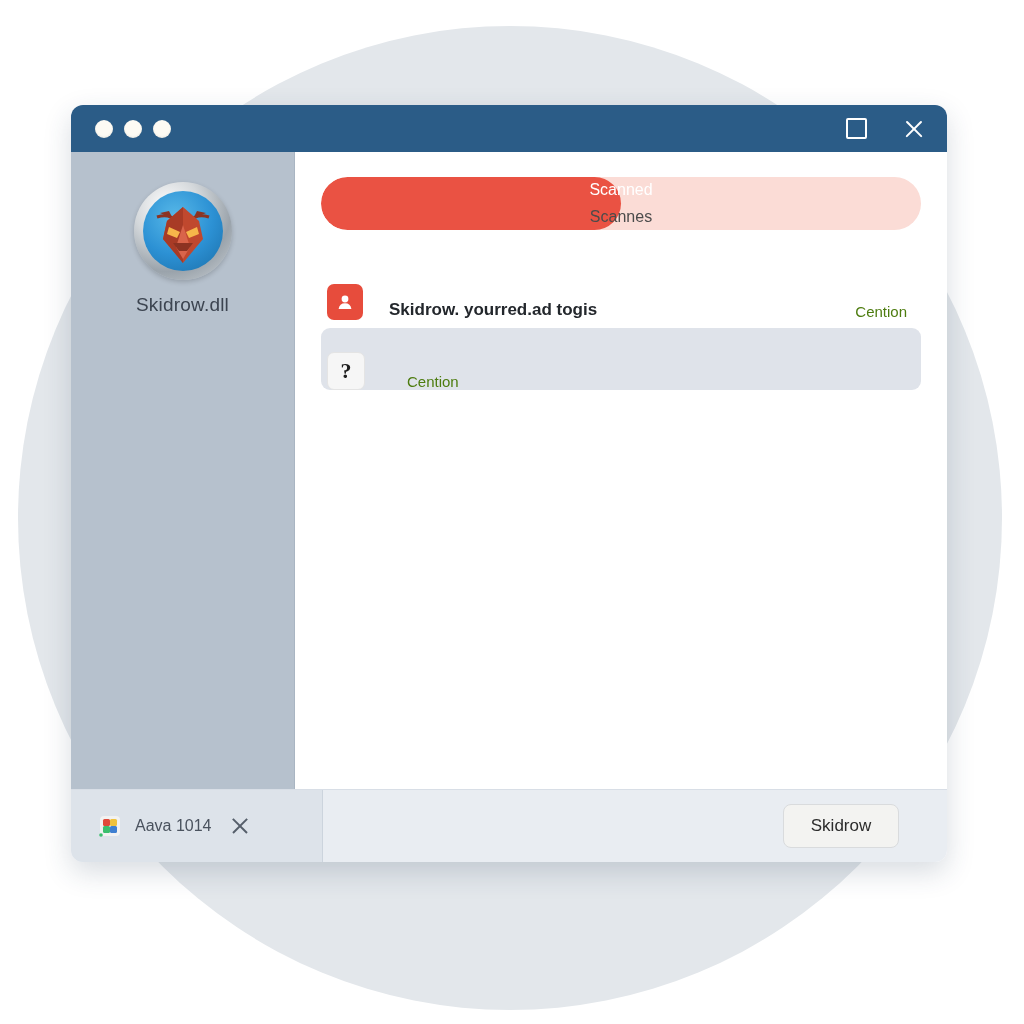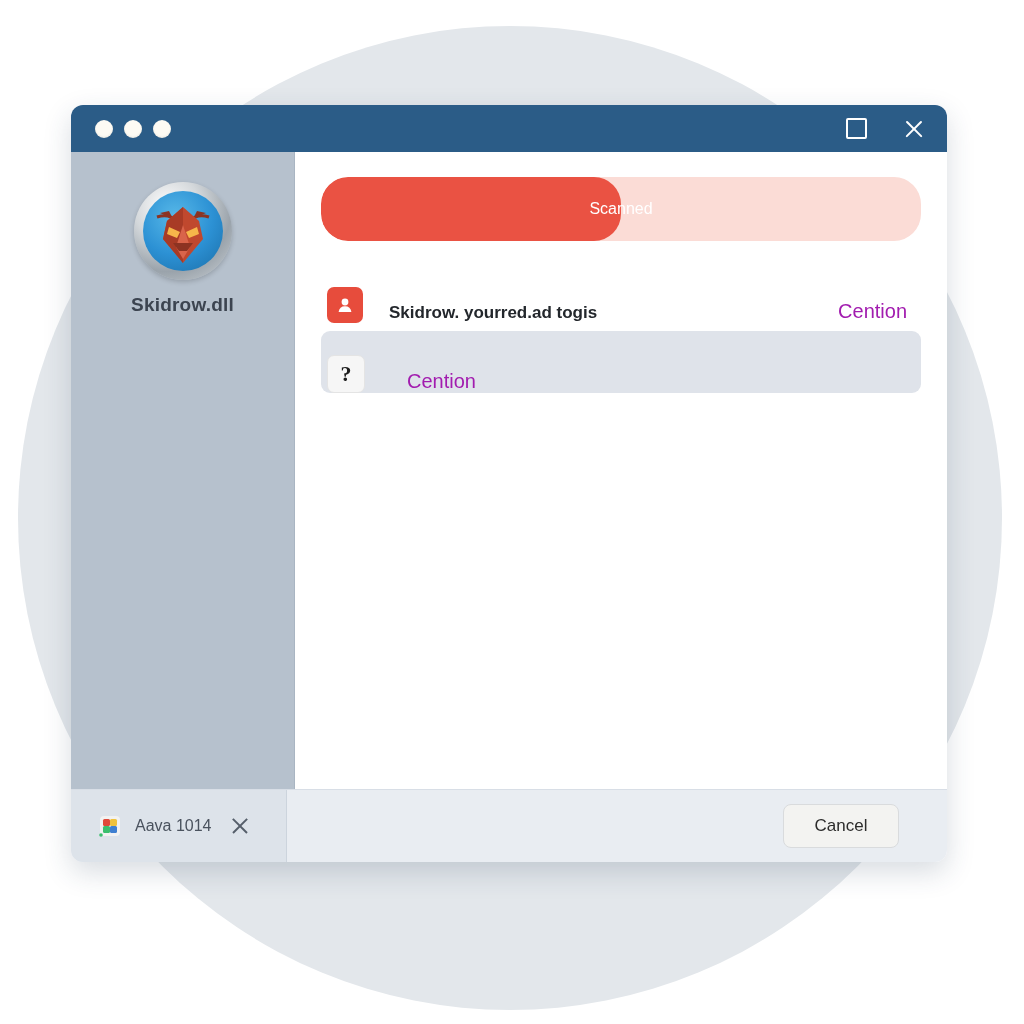--- a/index.html
+++ b/index.html
@@ -135,21 +135,21 @@
     height: 80px;
     border-radius: 50%;
     background: radial-gradient(circle at 40% 32%, #57b8e8 0%, #2c91d4 52%, #1b6ea8 100%);
     overflow: hidden;
   }
   .logo-inner svg { position: absolute; left: 0; top: 0; }
 
   .app-name {
     text-align: center;
     font-size: 19px;
-    font-weight: bold;
+    font-weight: normal;
     color: #3c4450;
     letter-spacing: 0.2px;
   }
 
   .nav-item {
     display: flex;
     align-items: center;
     gap: 14px;
     padding: 9px 0 9px 36px;
     cursor: pointer;
@@ -171,26 +171,26 @@
   .content {
     flex: 1 1 auto;
     background: #ffffff;
     padding: 25px 26px 0 26px;
     box-sizing: border-box;
     min-width: 0;
   }
 
   .tabs {
     position: relative;
-    height: 64px;
+    height: 53px;
     border-radius: 27px;
     background: #fbdcd6;
     display: flex;
     overflow: hidden;
-    margin-bottom: 20px;
+    margin-bottom: 28px;
     flex-direction: column;
   }
   .tab {
     flex: 1 1 0;
     display: flex;
     align-items: center;
     justify-content: center;
     font-size: 16px;
     color: #4b4b4b;
     cursor: pointer;
@@ -247,37 +247,37 @@
   .row-title {
     flex: 1 1 auto;
     font-size: 17px;
     font-weight: bold;
     color: #23272c;
     white-space: nowrap;
     overflow: hidden;
     text-overflow: ellipsis;
   }
   .row-status {
-    font-size: 20px;
-    color: #a21caf;
+    font-size: 15px;
+    color: #4d7c0f;
     flex: 0 0 auto;
     margin-left: 16px;
   }
 
   
   .footer {
     height: 72px;
     flex: 0 0 auto;
     background: #e9edf2;
     display: flex;
     align-items: center;
     border-top: 1px solid #d8dee6;
   }
   .footer-left {
-    width: 216px;
+    width: 252px;
     flex: 0 0 auto;
     height: 100%;
     background: #dde3ea;
     display: flex;
     align-items: center;
     gap: 12px;
     padding-left: 26px;
     box-sizing: border-box;
     border-right: 1px solid #ccd4dd;
   }
@@ -391,20 +391,21 @@
 
 
 
       </div>
 
       <div class="content">
 
         <div class="tabs">
           <div class="tab-pill"></div>
           <div class="tab active">Scanned</div>
+          <div class="tab">Scannes</div>
         </div>
 
         <div class="row">
           <div class="row-ico danger">
             <svg width="20" height="20" viewBox="0 0 20 20">
               <circle cx="10" cy="7" r="3.4" fill="#ffffff"></circle>
               <path d="M3.6 17 Q4.4 11.2 10 11.2 Q15.6 11.2 16.4 17 Z" fill="#ffffff"></path>
             </svg>
           </div>
           <div class="row-title">Skidrow. yourred.ad togis</div>
@@ -428,18 +429,18 @@
             <rect x="13" y="6" width="7" height="7" rx="1.5" fill="#f0c23c"></rect>
             <rect x="6" y="13" width="7" height="7" rx="1.5" fill="#3bbf6e"></rect>
             <rect x="13" y="13" width="7" height="7" rx="1.5" fill="#3f7fd0"></rect>
             <circle cx="4" cy="22" r="1.8" fill="#3bbf6e"></circle>
           </svg>
         </span>
         <span class="chip-label">Aava 1014</span>
         <span class="chip-x"></span>
       </div>
       <div class="footer-right">
-        <div class="btn btn-cancel">Cancel</div>
+        <div class="btn btn-cancel">Skidrow</div>
       </div>
     </div>
 
   </div>
 </div>
 
 </body></html>

